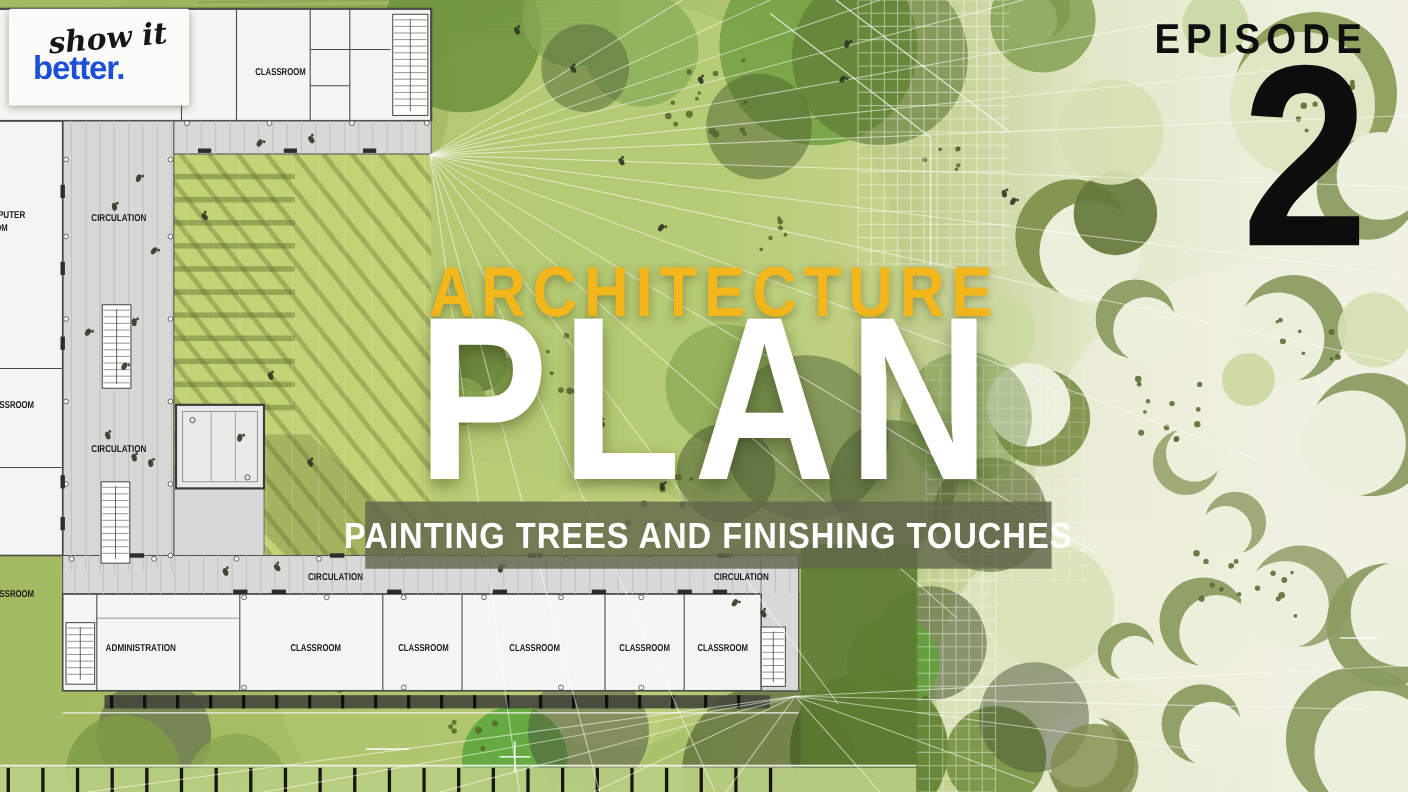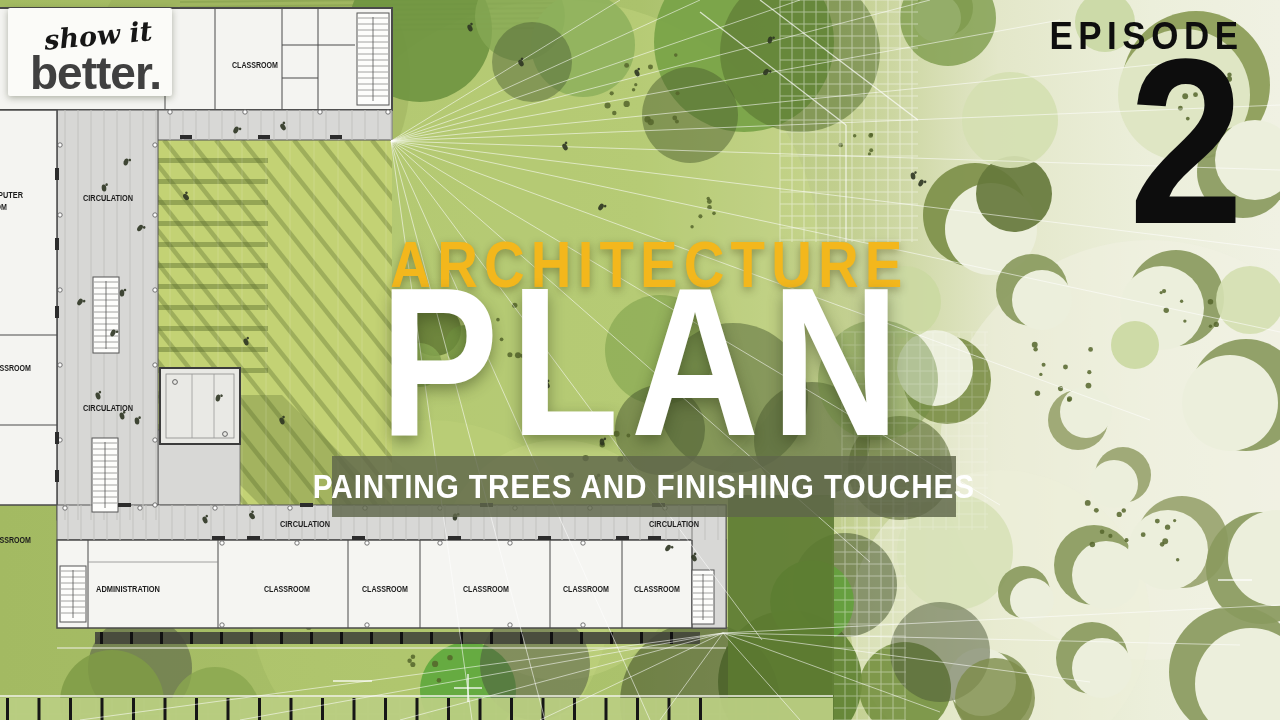--- a/index.html
+++ b/index.html
@@ -5,22 +5,22 @@
   html,body{margin:0;padding:0;background:#222;}
   .stage{position:relative;width:1280px;height:720px;overflow:hidden;
          font-family:"Liberation Sans",sans-serif;background:#a6bd66;}
   .stage svg{position:absolute;left:0;top:0;}
   .overlay{position:absolute;left:0;top:0;width:1280px;height:720px;pointer-events:none;}
 
   .logo-badge{position:absolute;left:8px;top:8px;width:164px;height:88px;
     background:#fbfbf8;border-radius:2px;box-shadow:0 2px 7px rgba(40,50,20,.35);}
   .logo-script{position:absolute;left:36px;top:12px;font-family:"DejaVu Serif",serif;
     font-style:italic;font-weight:bold;font-size:27px;color:#161616;transform:rotate(-5deg);}
-  .logo-bold{position:absolute;left:22px;top:38px;font-size:46px;font-weight:bold;
-    letter-spacing:-1px;color:#404040;}
+  .logo-bold{position:absolute;left:22px;top:38px;font-size:30px;font-weight:bold;
+    letter-spacing:-1px;color:#1d4ed8;}
 
   .kicker{position:absolute;left:0;right:0;top:228px;display:flex;justify-content:center;margin-left:18px;}
   .kicker span{display:inline-block;transform:scaleX(.88);font-size:64px;font-weight:bold;
     letter-spacing:7px;color:var(--kicker,#F3B71C);
     text-shadow:0 3px 9px rgba(55,50,5,.4);white-space:nowrap;}
   .title-main{position:absolute;left:0;right:0;top:256px;display:flex;justify-content:center;padding-left:12px;}
   .title-main span{display:inline-block;transform:scaleX(.84);font-size:212px;line-height:1;
     font-weight:bold;letter-spacing:14px;color:#fff;
     text-shadow:0 6px 16px rgba(45,55,20,.45);white-space:nowrap;}
   .subtitle-band{position:absolute;left:332px;top:456px;width:624px;height:61px;

